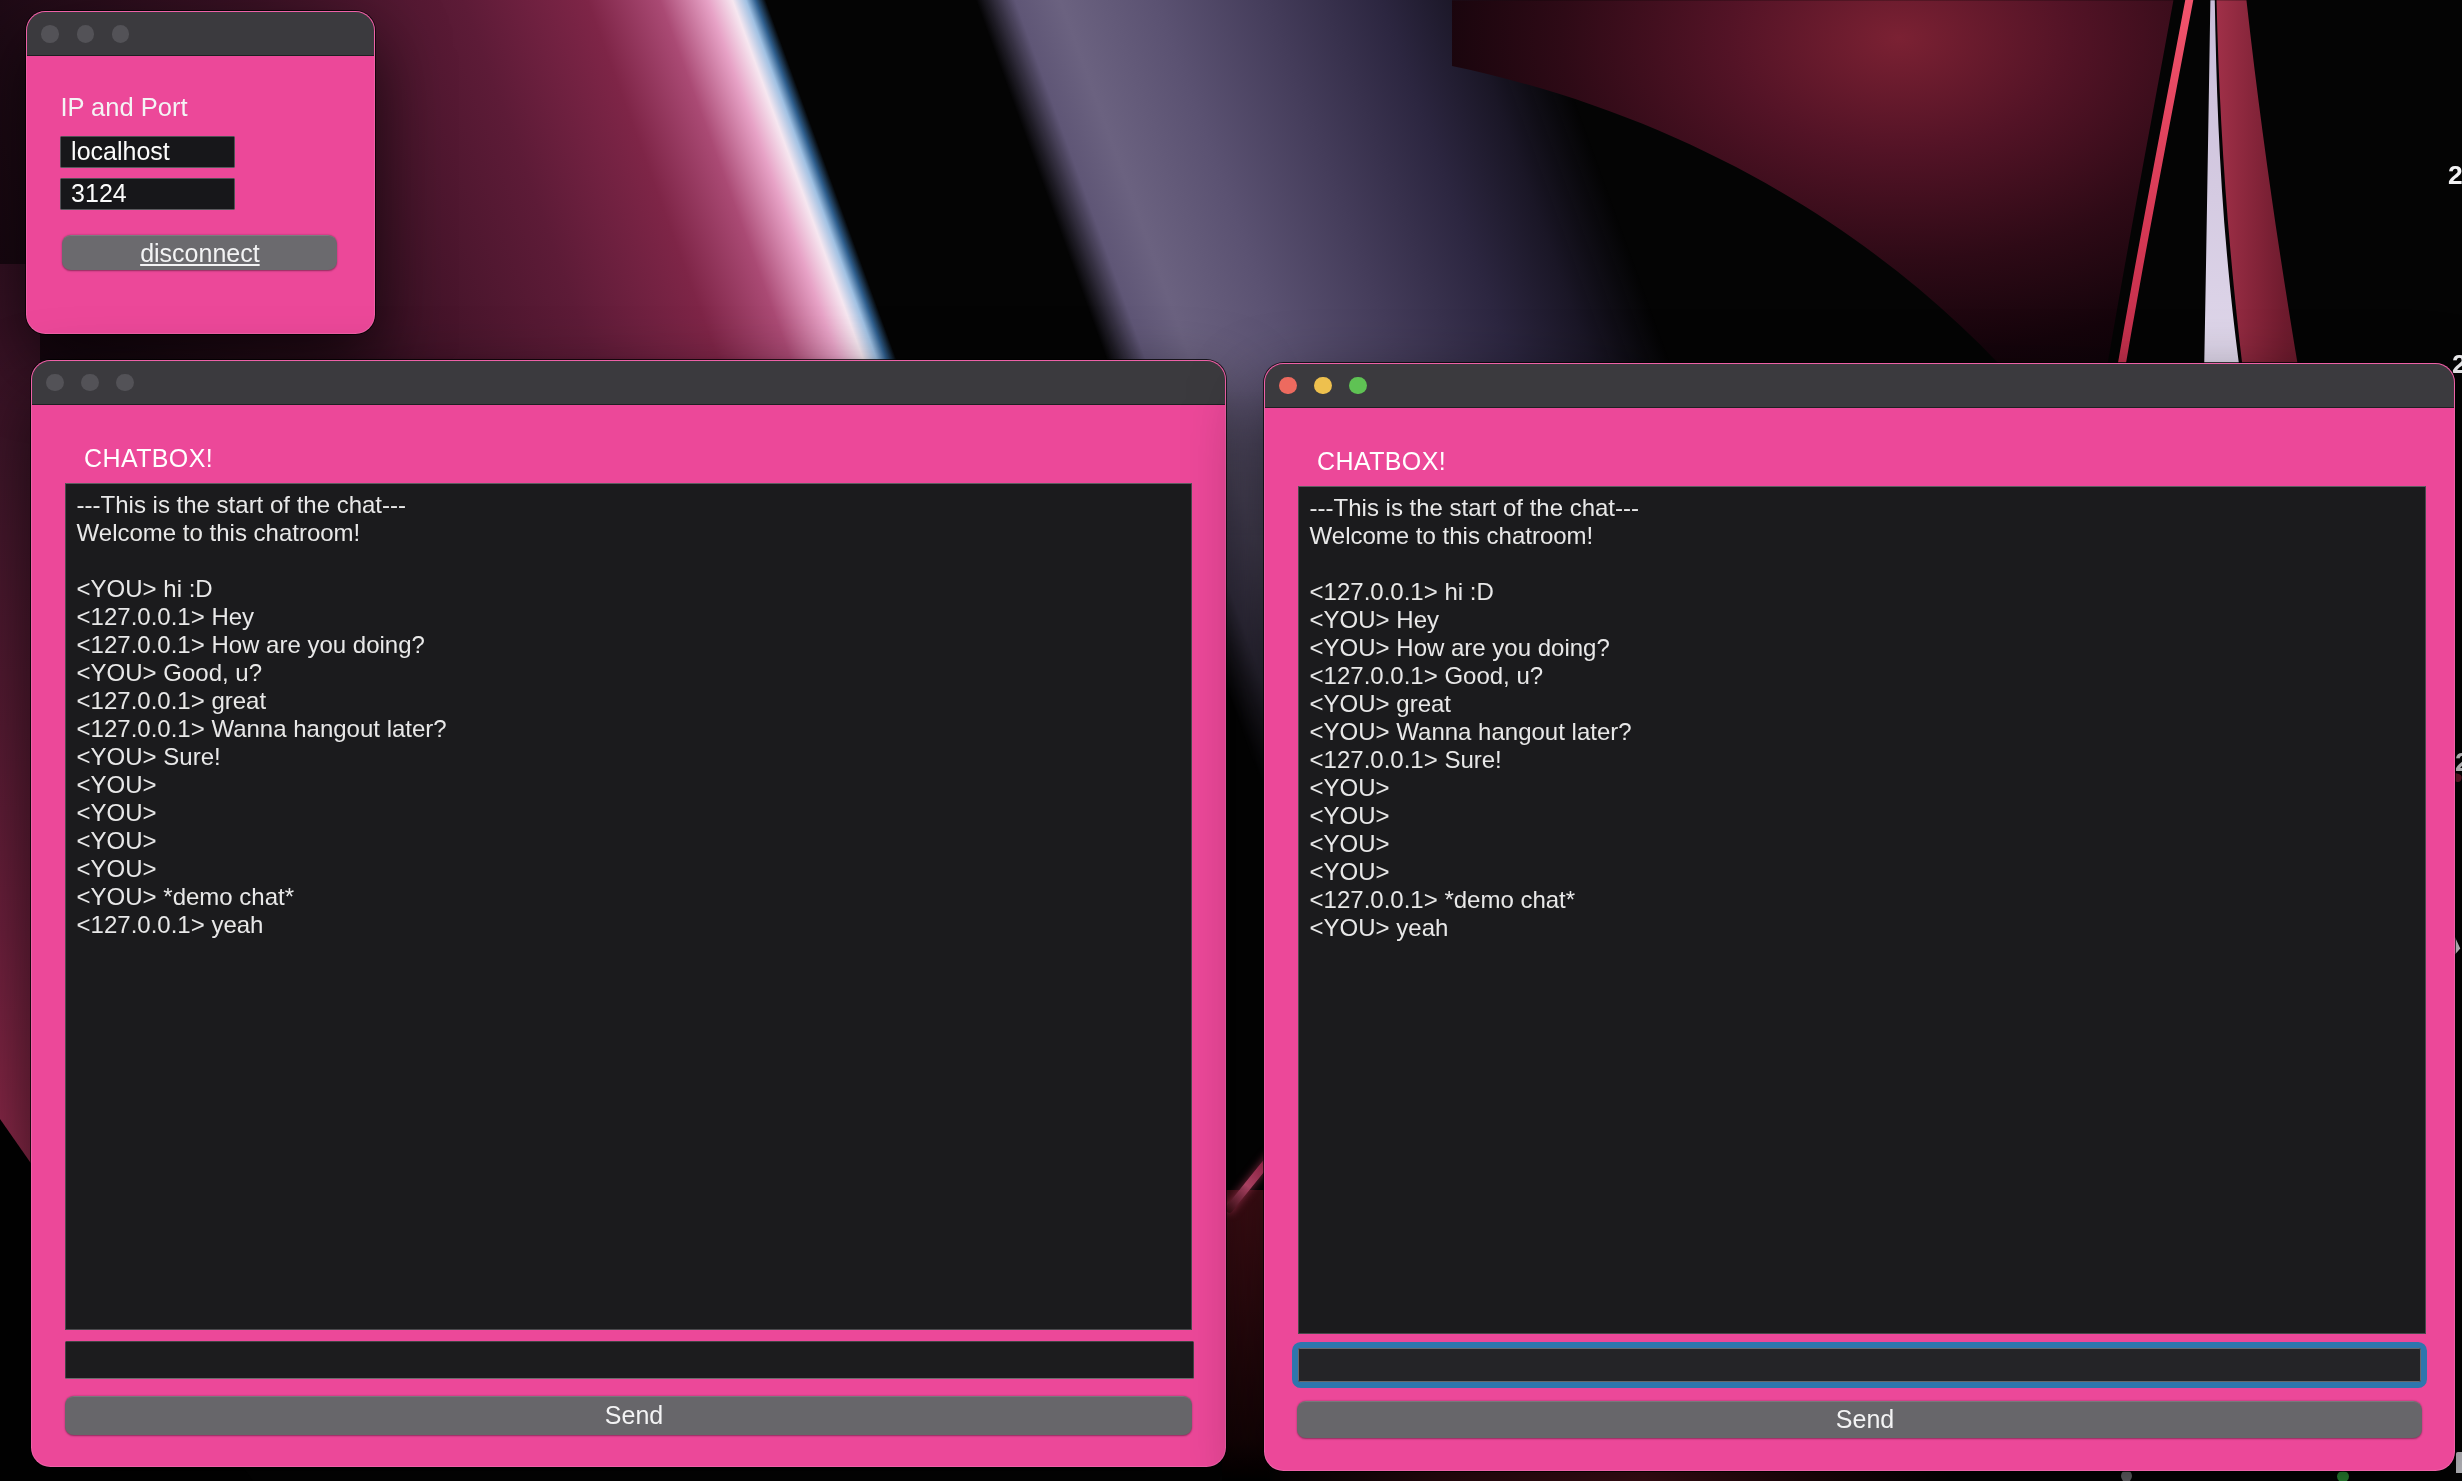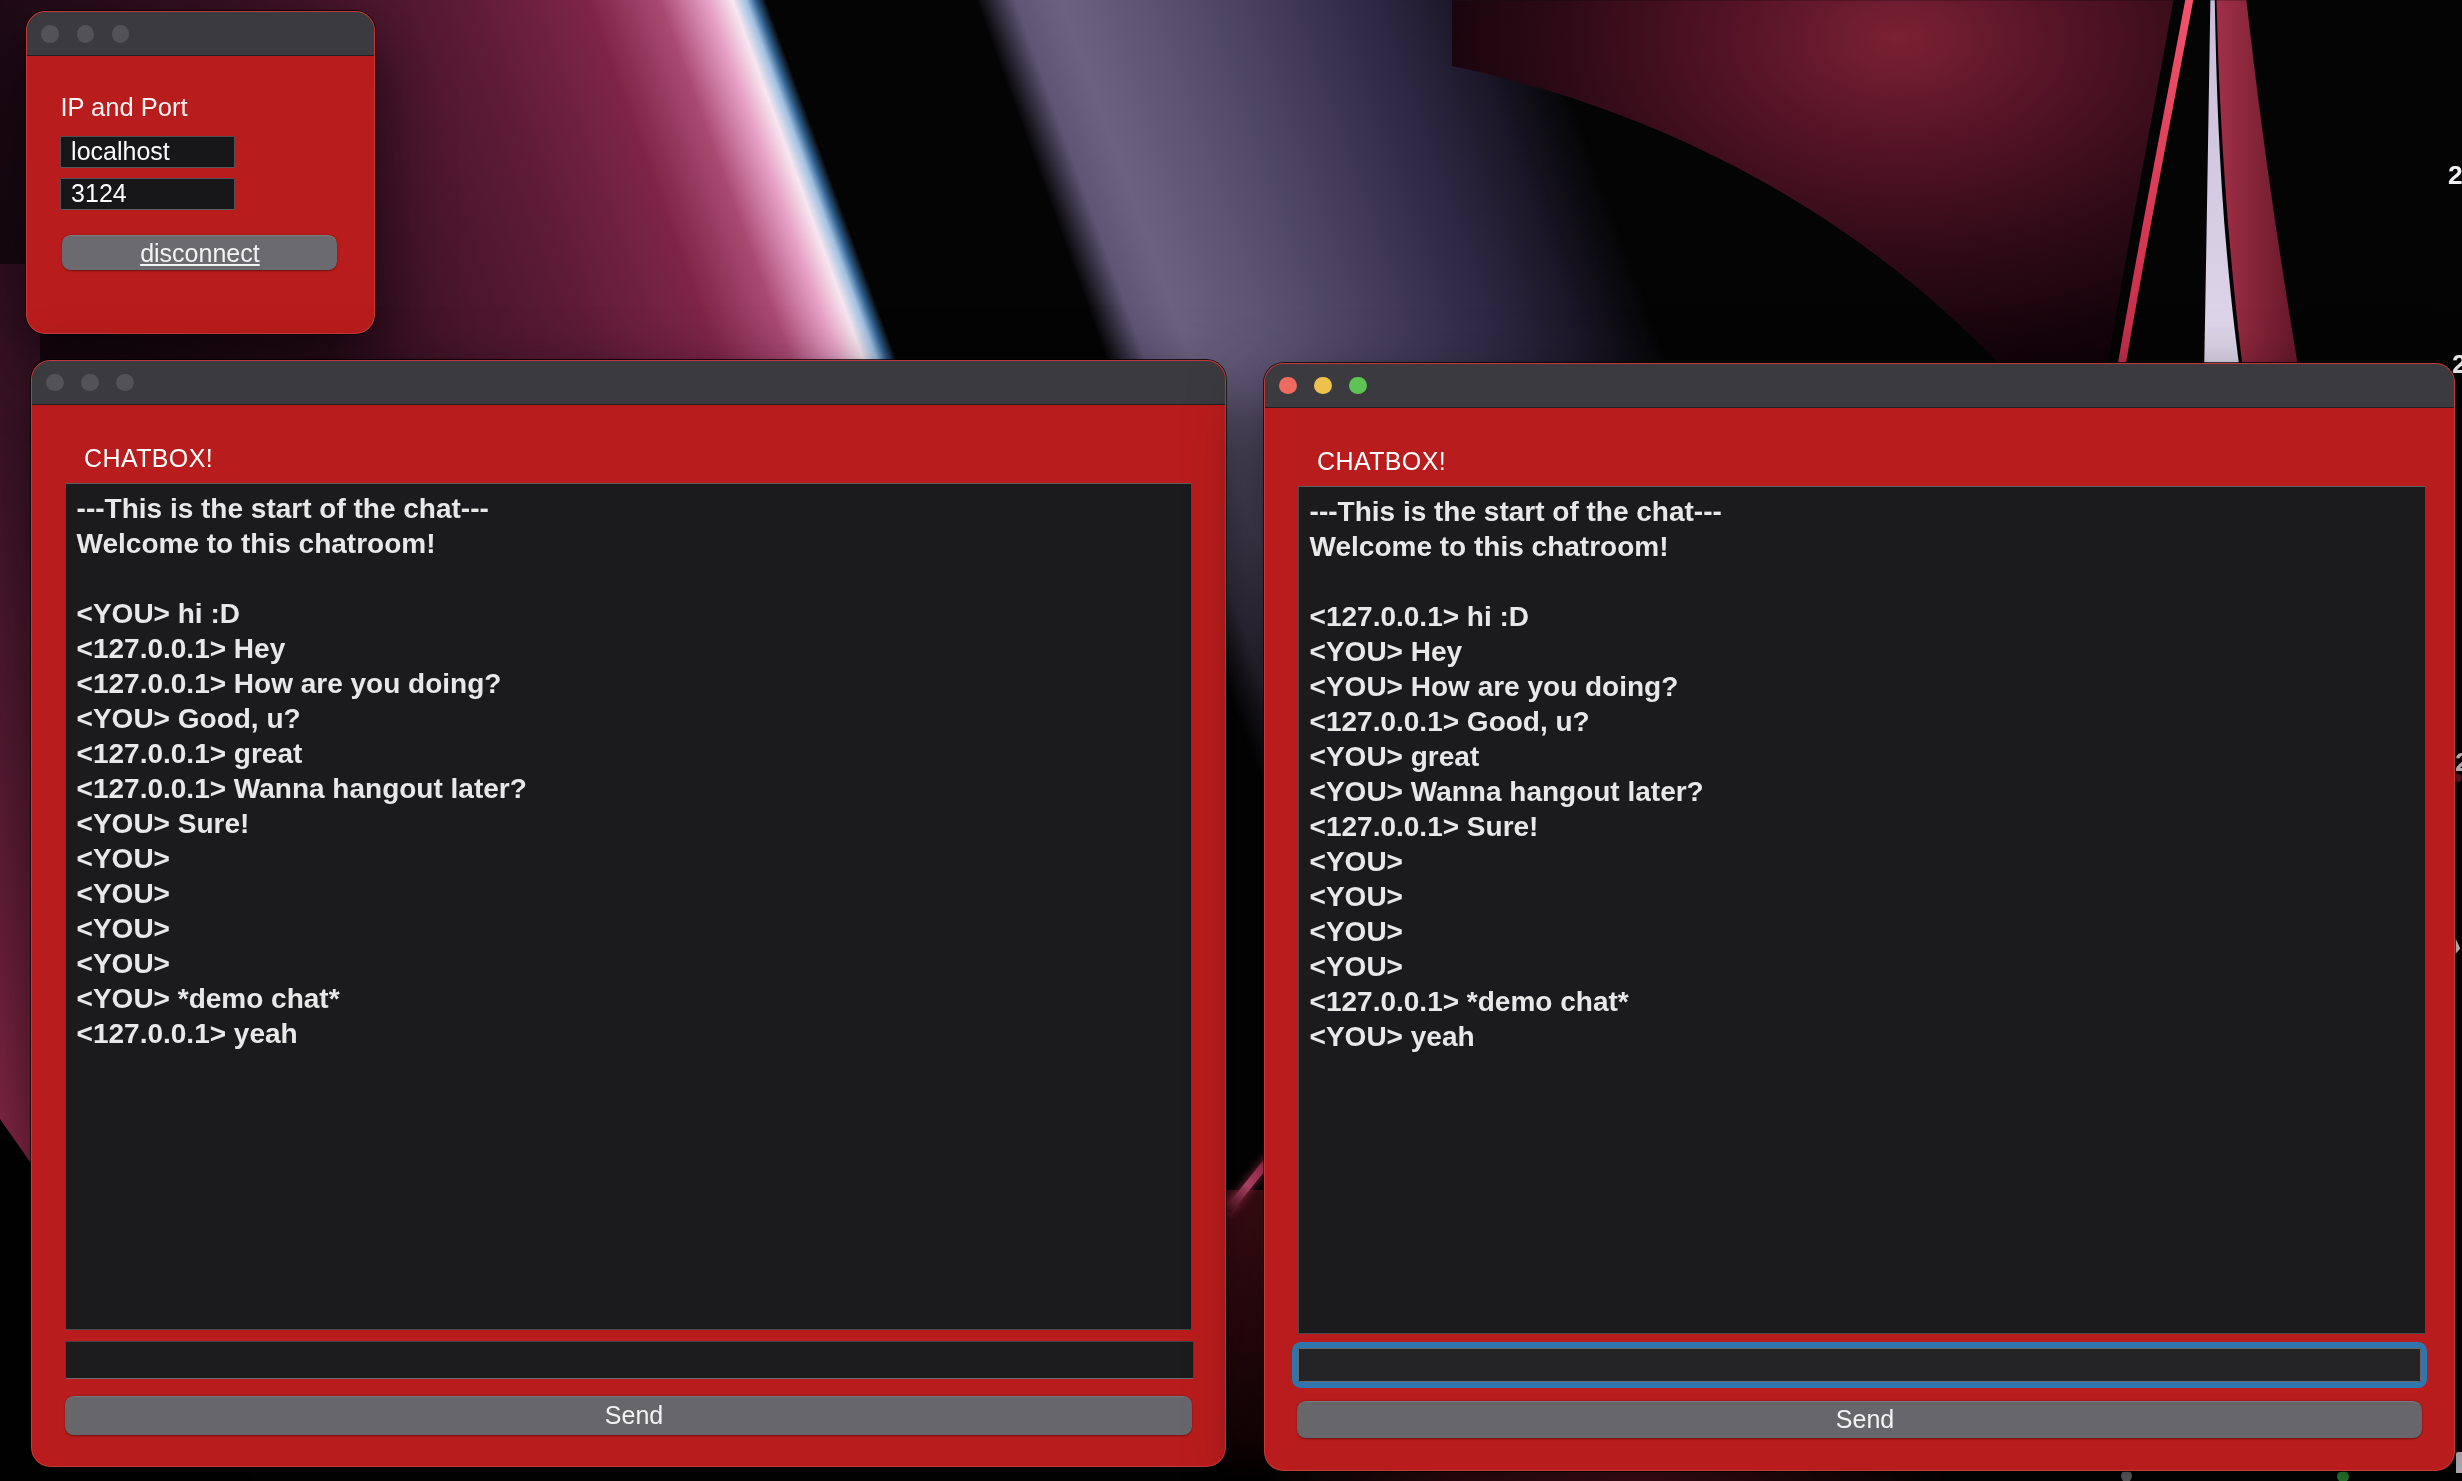--- a/index.html
+++ b/index.html
@@ -63,21 +63,21 @@
   .edge-digit {
     position:absolute; z-index:2; color:#f2f2f4; font-size:26.4px; font-weight:700;
     letter-spacing:0; line-height:26.4px;
   }
   .edge-digit.d1 { left:2448px; top:162px; }
   .edge-digit.d2 { left:2452px; top:351px; }
   .edge-digit.d3 { left:2455px; top:749px; }
 
   
   .win {
-    position:absolute; z-index:10; background:#b91c1c; border-radius:19.4px;
+    position:absolute; z-index:10; background:#ec4899; border-radius:19.4px;
     border:0.9px solid rgba(255,255,255,.14);
     box-shadow:0 30px 70px rgba(0,0,0,.65), 0 0 0 0.9px rgba(0,0,0,.75);
   }
   .titlebar {
     height:44px; background:#3b3a3e; border-radius:18.5px 18.5px 0 0;
     border-bottom:1.8px solid #1f1f22;
     display:flex; align-items:center; padding-left:14px; gap:17.6px;
   }
   .dot { width:17.6px; height:17.6px; border-radius:50%; background:#535257; }
 
@@ -98,23 +98,22 @@
     background:#6b6a6e; border-radius:8.8px; color:#f3f3f4; font-size:25px;
     border-top:0.9px solid rgba(255,255,255,.12);
     box-shadow:0 0.9px 1.8px rgba(0,0,0,.4);
   }
   .conn-btn { margin:25.5px 0 0 35px; width:275px; height:35px;text-decoration:underline; }
 
   .win-title { margin:39px 0 0 52px; height:26.4px; font-size:25px; color:#ffffff; letter-spacing:0.4px; }
   .chatlog {
     margin:12.3px 33px 0 33px; height:847px; overflow:hidden;
     background:#1b1b1d; border:0.9px solid #49494c; border-top-color:#5d5d60;
-    padding:7px 10.6px; font-size:28px; line-height:35px; color:#e8e8e8;
+    padding:7px 10.6px; font-size:24px; line-height:28px; color:#e8e8e8;
     white-space:pre-wrap;
-    font-weight:bold;
   }
   #win-right .chatlog { height:848px; margin-left:33px; margin-right:28px; }
 
   .msg-input-plain {
     display:block; margin:11.4px 33px 0 33px; width:1129px; height:38px;
     background:#1c1c1e; border:0.9px solid #424245; border-bottom:1.8px solid #6c6c6e;
     color:#f0f0f0; font-size:24px; font-family:"Liberation Sans",sans-serif;
     padding:0 8.8px; outline:none; border-radius:1.8px;
   }
   .send-btn { margin:16.7px 33px 0 33px; height:39px; background:#67666a;padding-left:11px; }

